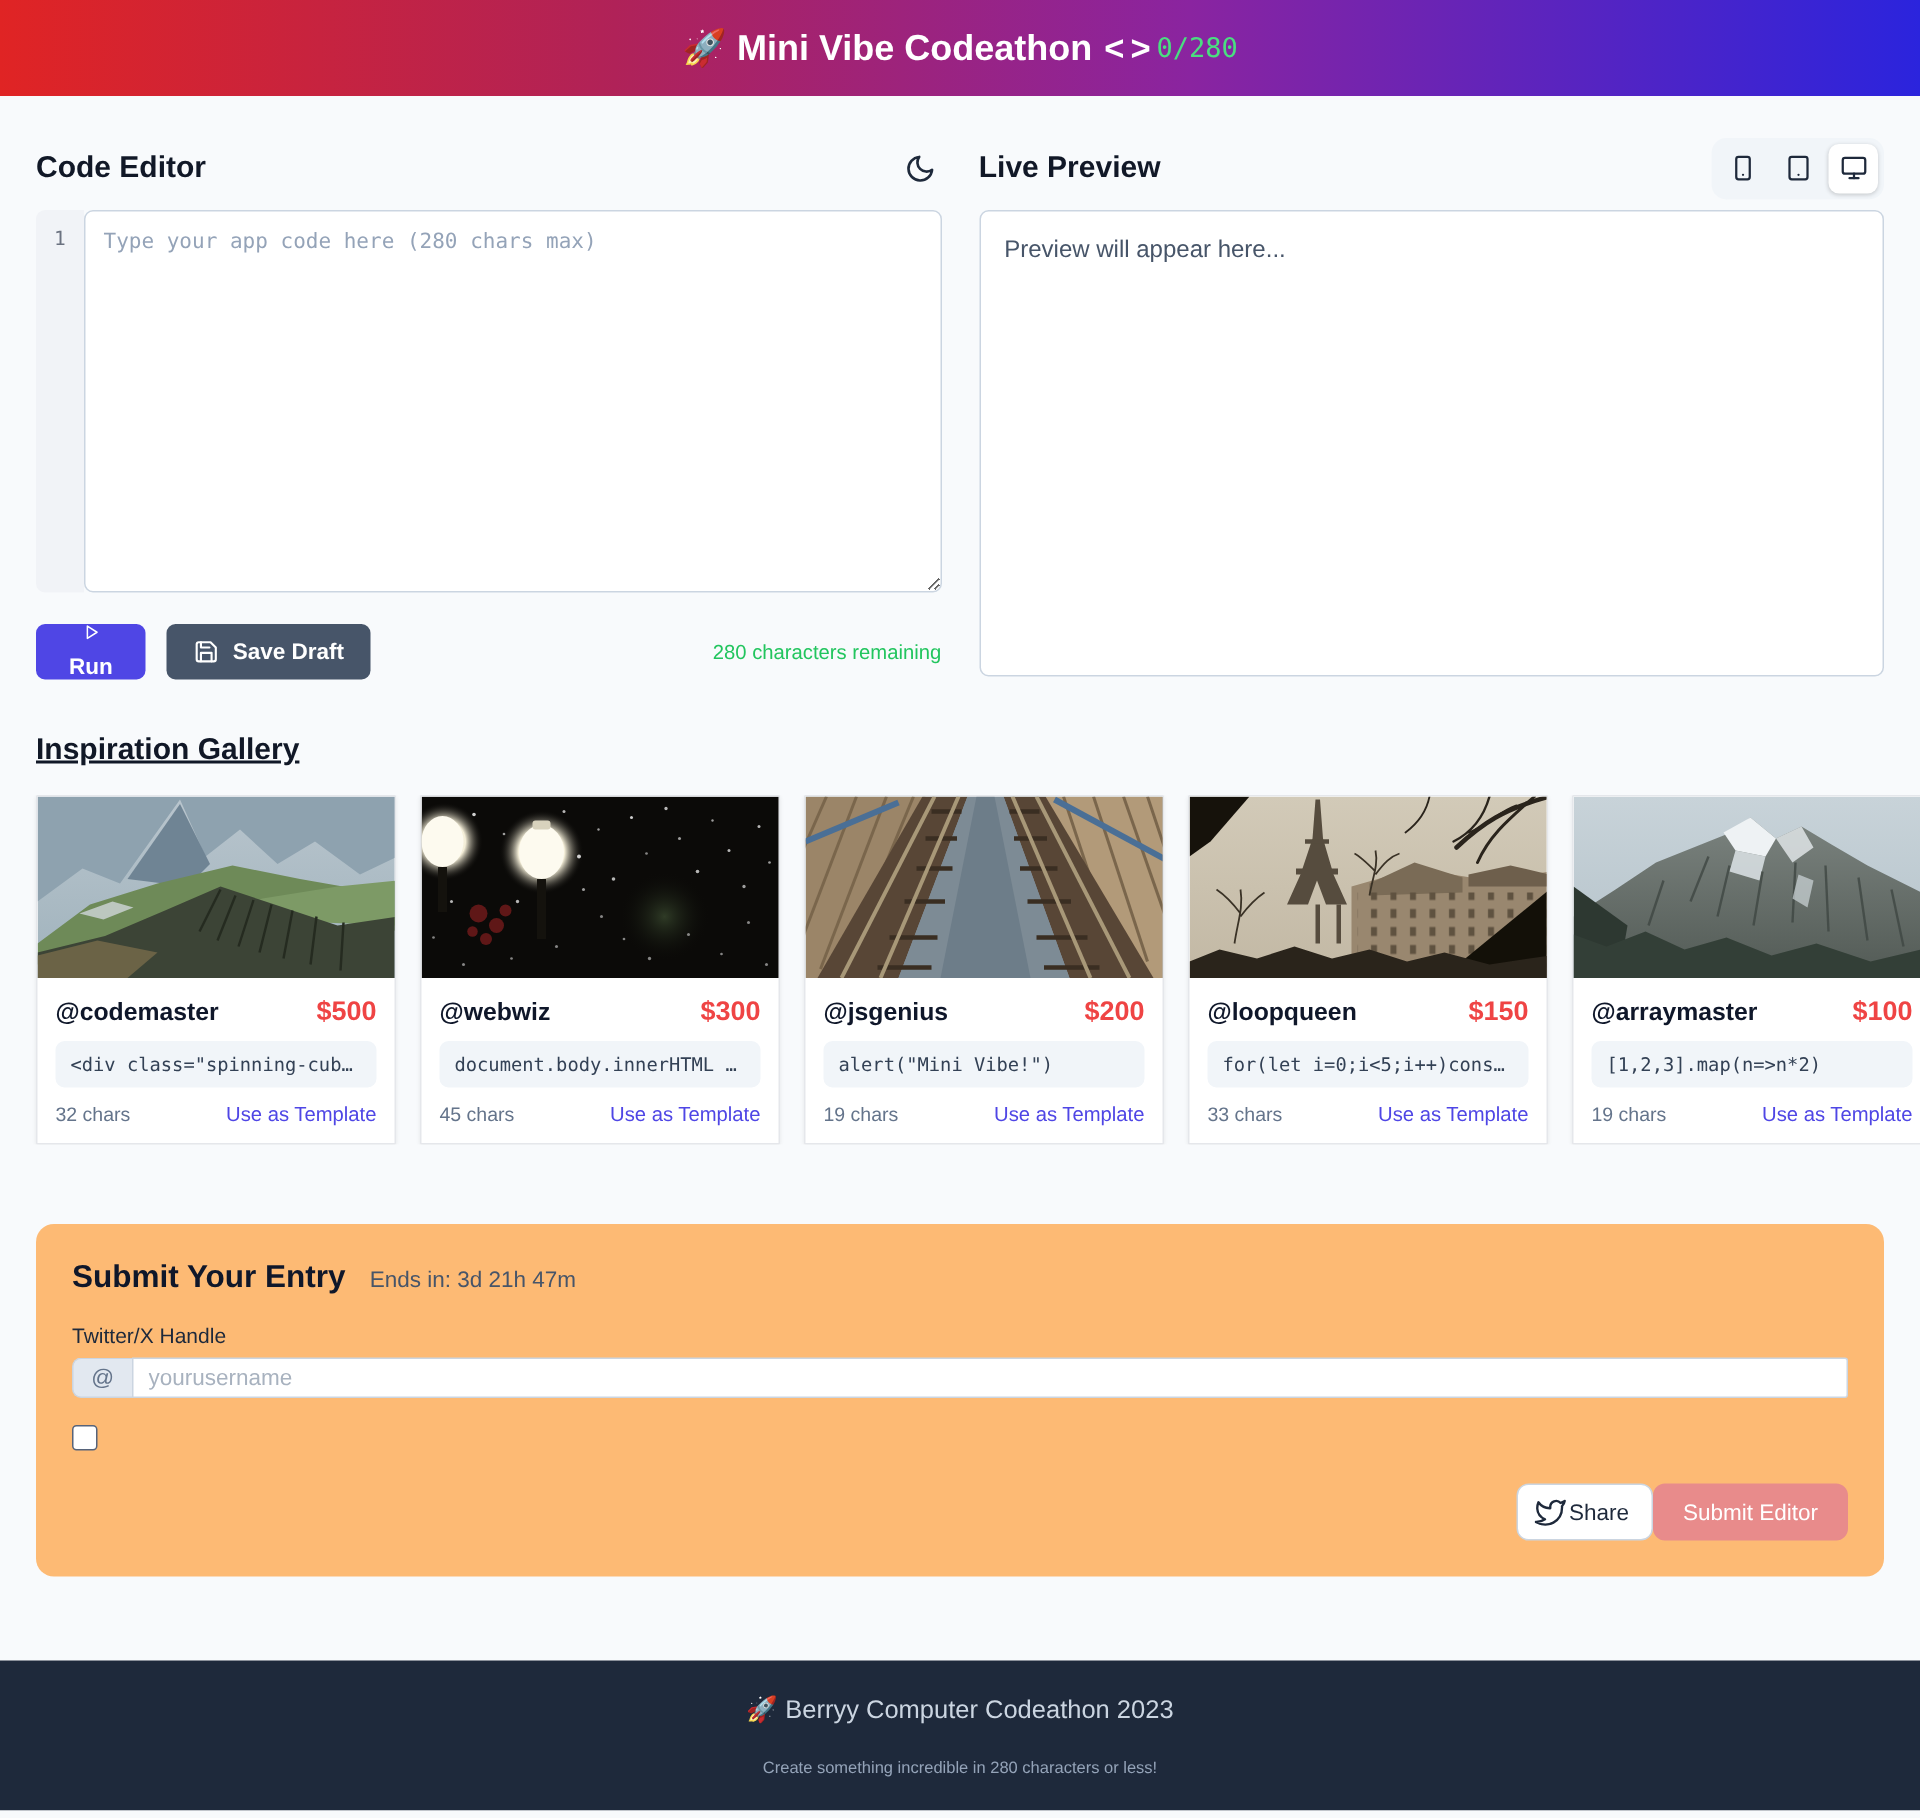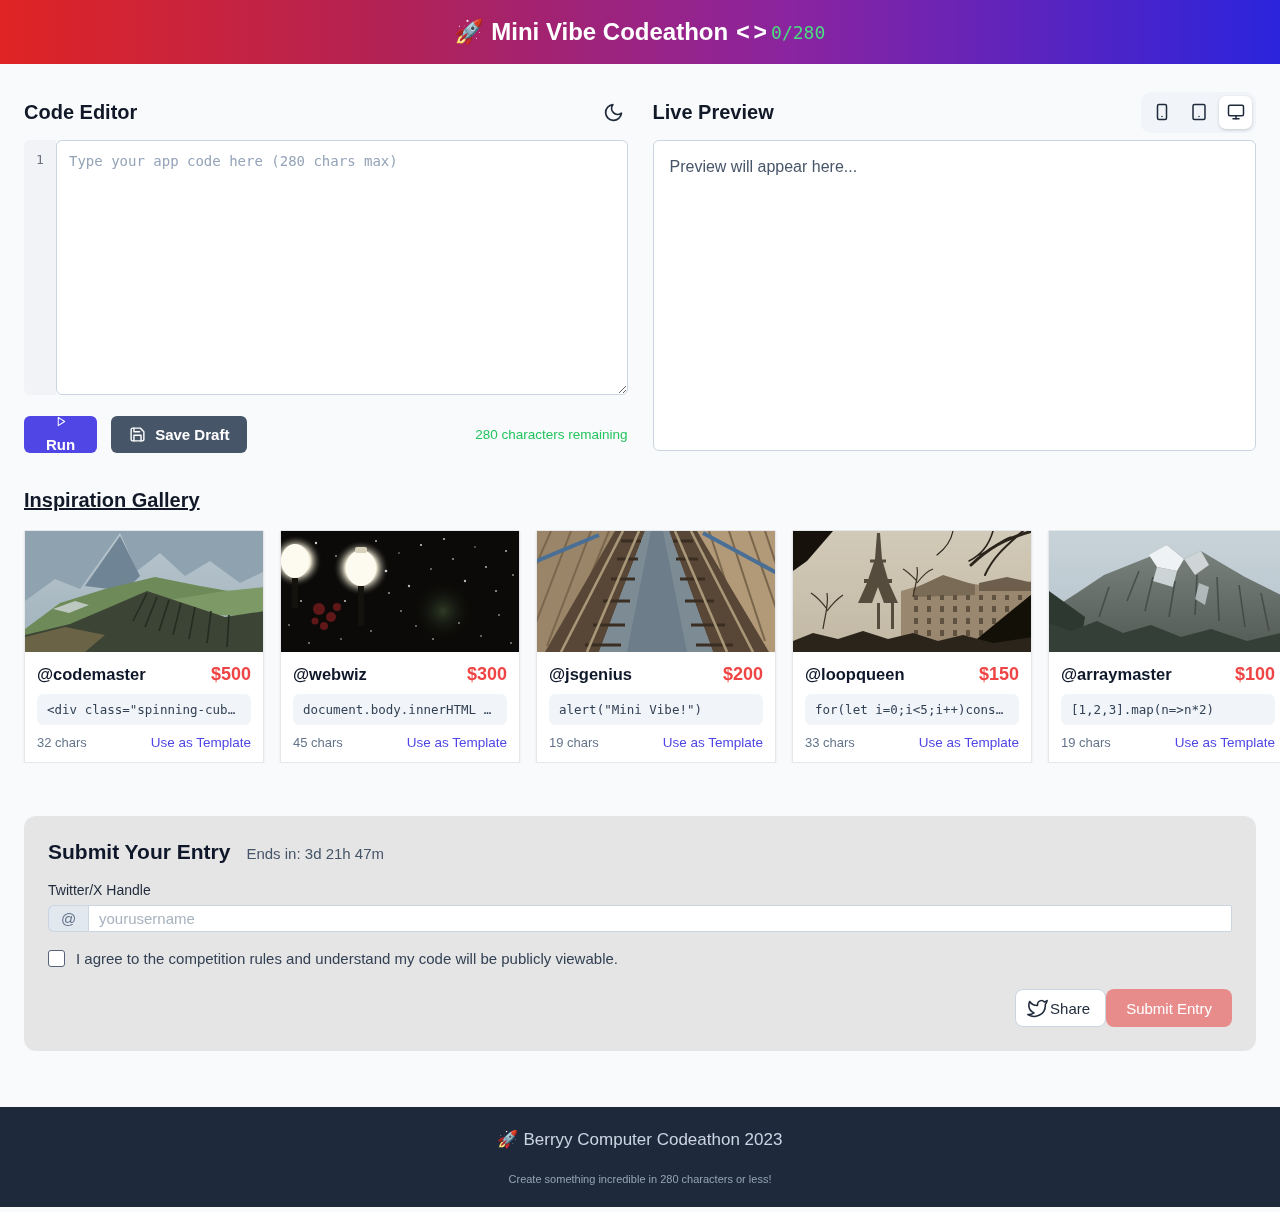--- a/index.html
+++ b/index.html
@@ -79,21 +79,21 @@
     margin-top: 9px; background: #f1f5f9; border-radius: 6px; padding: 8px 10px;
     font-family: "DejaVu Sans Mono", monospace; font-size: 12.5px; color: #334155;
     white-space: nowrap; overflow: hidden; text-overflow: ellipsis;
   }
   .card-foot { display: flex; align-items: center; justify-content: space-between; margin-top: 10px; }
   .char-count { font-size: 13px; color: #64748b; }
   .template-link { font-size: 13.5px; color: #4f46e5; text-decoration: none; cursor: pointer; }
 
   
   .submit-card {
-    margin: 53px 24px 0 24px; background: #e5e5e5; border-radius: 12px; padding: 24px;
+    margin: 53px 24px 0 24px; background: #fdba74; border-radius: 12px; padding: 24px;
   }
   .submit-head { display: flex; align-items: baseline; gap: 16px; }
   .submit-head h2 { font-size: 21px; font-weight: bold; color: #0f172a; }
   .deadline { font-size: 15px; color: #475569; }
   .field-label { display: block; margin-top: 18px; font-size: 14px; color: #1e293b; }
   .handle-group { display: flex; margin-top: 7px; height: 27px; }
   .handle-prefix {
     width: 40px; background: #e2e8f0; border: 1px solid #cbd5e1; border-right: none;
     border-radius: 6px 0 0 6px; display: flex; align-items: center; justify-content: center;
     color: #64748b; font-size: 15px;
@@ -482,31 +482,30 @@
     <h2>Submit Your Entry</h2>
     <span class="deadline">Ends in: 3d 21h 47m</span>
   </div>
   <label class="field-label">Twitter/X Handle</label>
   <div class="handle-group">
     <span class="handle-prefix">@</span>
     <input class="handle-input" type="text" placeholder="yourusername" style="">
   </div>
   <div class="agree-row">
     <input type="checkbox" class="checkbox" style="">
-    <span class="agree-label">I agree to the competition rules and understand my code will be publicly viewable.</span>
   </div>
   <div class="submit-actions">
     <button class="btn-share">
       <svg class="icon" width="21" height="21" viewBox="0 0 24 24" fill="none" stroke="#1e293b" stroke-width="1.8" stroke-linecap="round" stroke-linejoin="round">
           <path d="M23 3a10.9 10.9 0 0 1-3.14 1.53 4.48 4.48 0 0 0-7.86 3v1A10.66 10.66 0 0 1 3 4s-4 9 5 13a11.64 11.64 0 0 1-7 2c9 5 20 0 20-11.1a4.5 4.5 0 0 0-.08-.83A7.72 7.72 0 0 0 23 3z"></path>
         </svg>
       <span>Share</span>
     </button>
     <button class="btn-submit">
-      <span>Submit Entry</span>
+      <span>Submit Editor</span>
     </button>
   </div>
 </section>
 
 <footer class="app-footer">
   <div class="footer-line1">🚀 Berryy Computer Codeathon 2023</div>
   <div class="footer-line2">Create something incredible in 280 characters or less!</div>
 </footer>
 
 </body></html>

